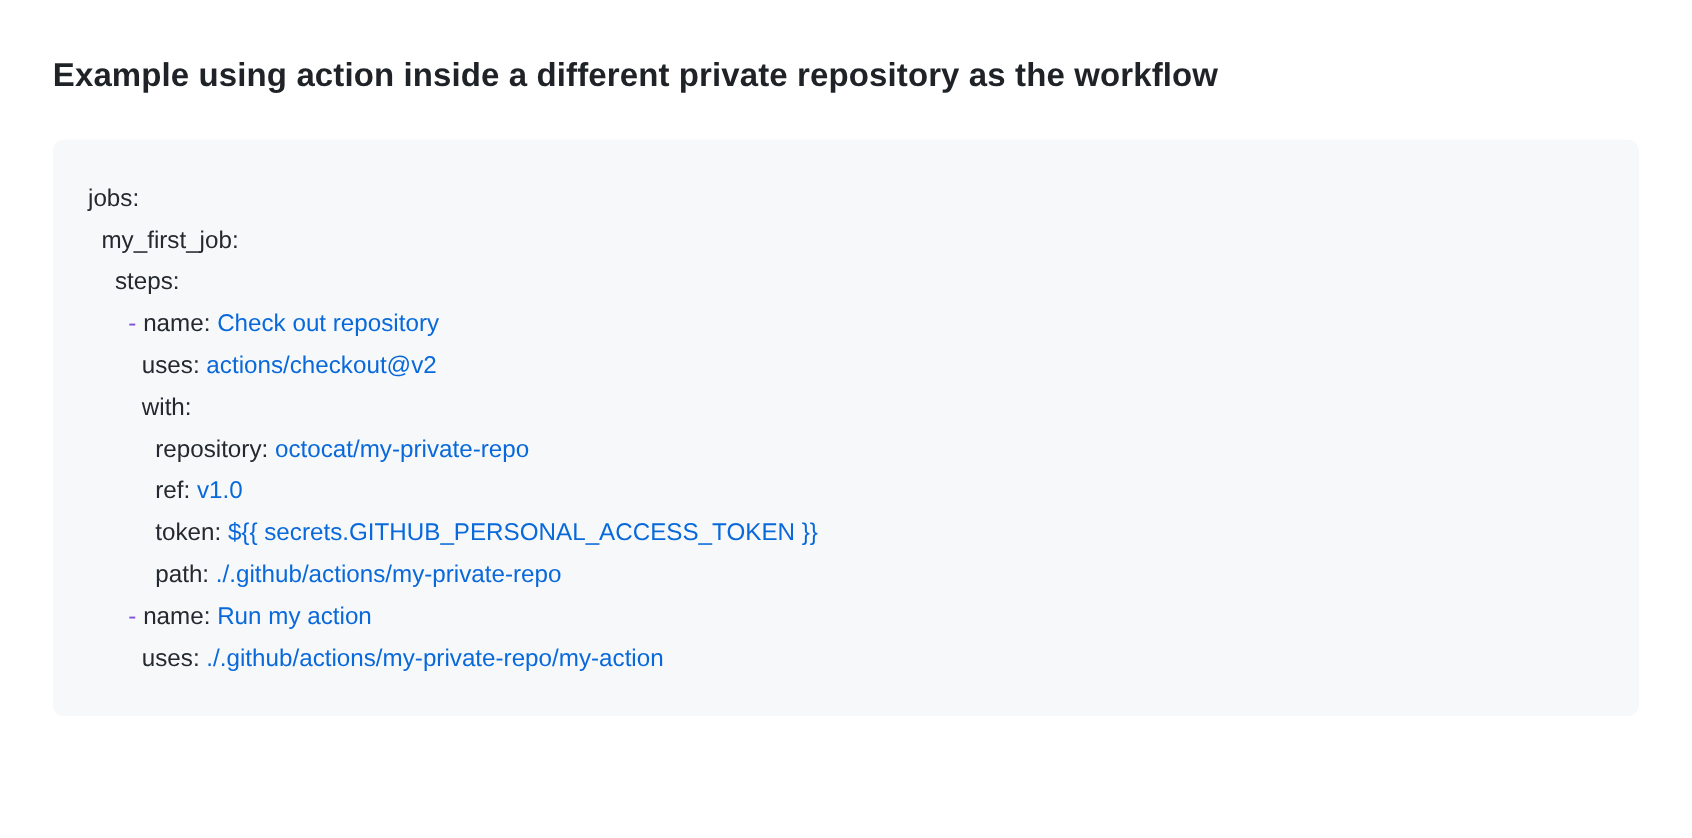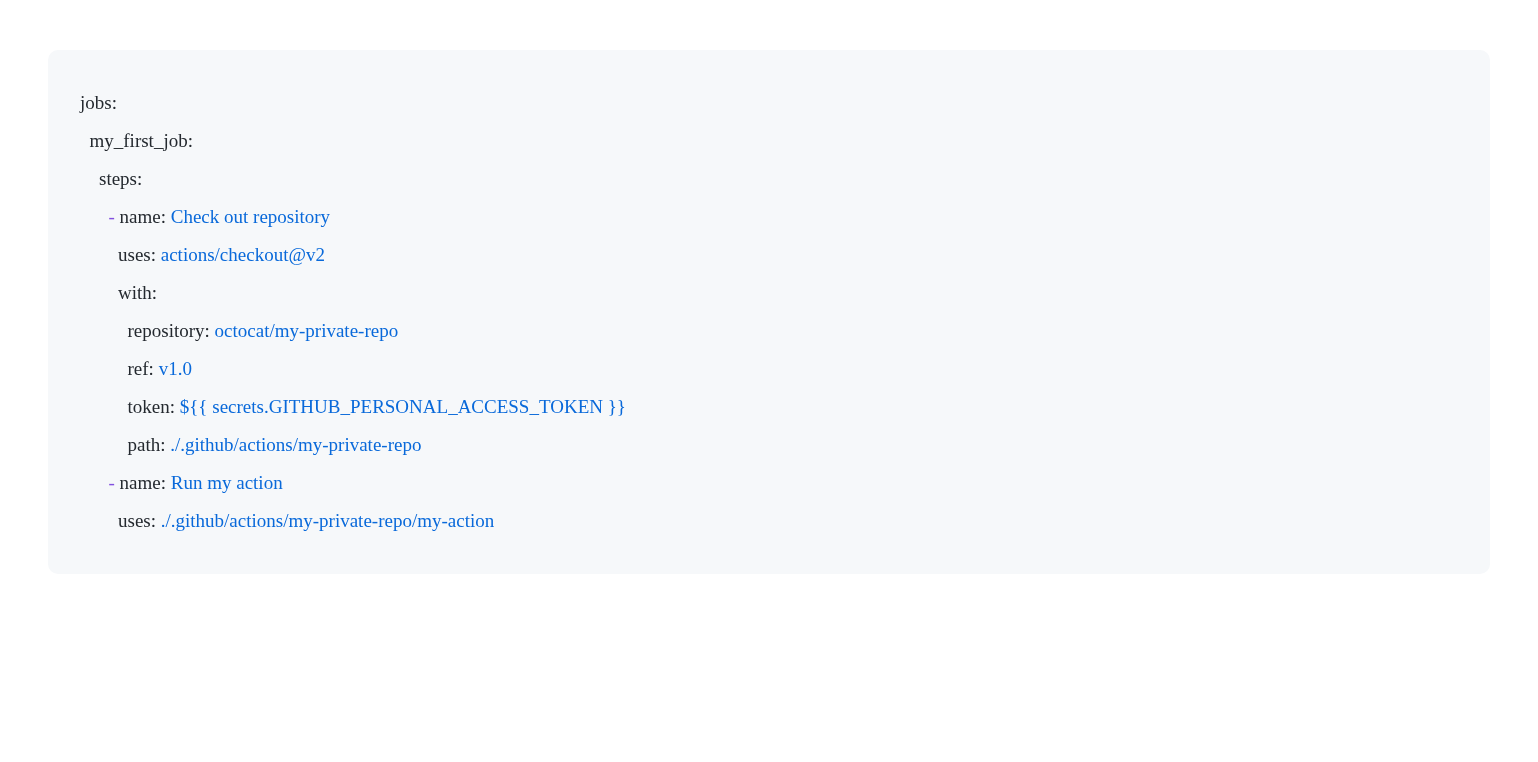--- a/index.html
+++ b/index.html
@@ -33,28 +33,29 @@
     color: var(--body-color, #1f2328);
   }
   .code-block {
     background: var(--code-bg, #f6f8fa);
     border-radius: 10px;
     padding: 34px 32px;
     margin: 0;
     overflow: auto;
   }
   .code-line {
-    font-family: Liberation Serif, serif;
-    font-size: 19px;
+    font-family: Liberation Sans, sans-serif;
+    font-size: 22px;
     line-height: 38px;
     white-space: pre;
     color: var(--code-plain, #24292f);
   }
   .seg-plain { color: var(--code-plain, #24292f); }
   .seg-value { color: var(--code-value, #0969da); }
   .seg-dash  { color: var(--code-dash, #8250df); }
 </style>
 </head>
 <body style="background: rgb(255, 255, 255);">
 
 <div class="content-area">
+  <h3 class="section-heading">Example using action inside a different private repository as the workflow</h3>
   <pre class="code-block"><div class="code-line"><span class="seg-plain">jobs:</span></div><div class="code-line"><span class="seg-plain">  my_first_job:</span></div><div class="code-line"><span class="seg-plain">    steps:</span></div><div class="code-line"><span class="seg-plain">      </span><span class="seg-dash">-</span><span class="seg-plain"> name: </span><span class="seg-value">Check out repository</span></div><div class="code-line"><span class="seg-plain">        uses: </span><span class="seg-value">actions/checkout@v2</span></div><div class="code-line"><span class="seg-plain">        with:</span></div><div class="code-line"><span class="seg-plain">          repository: </span><span class="seg-value">octocat/my-private-repo</span></div><div class="code-line"><span class="seg-plain">          ref: </span><span class="seg-value">v1.0</span></div><div class="code-line"><span class="seg-plain">          token: </span><span class="seg-value">${{ secrets.GITHUB_PERSONAL_ACCESS_TOKEN }}</span></div><div class="code-line"><span class="seg-plain">          path: </span><span class="seg-value">./.github/actions/my-private-repo</span></div><div class="code-line"><span class="seg-plain">      </span><span class="seg-dash">-</span><span class="seg-plain"> name: </span><span class="seg-value">Run my action</span></div><div class="code-line"><span class="seg-plain">        uses: </span><span class="seg-value">./.github/actions/my-private-repo/my-action</span></div></pre>
 </div>
 
 </body></html>

